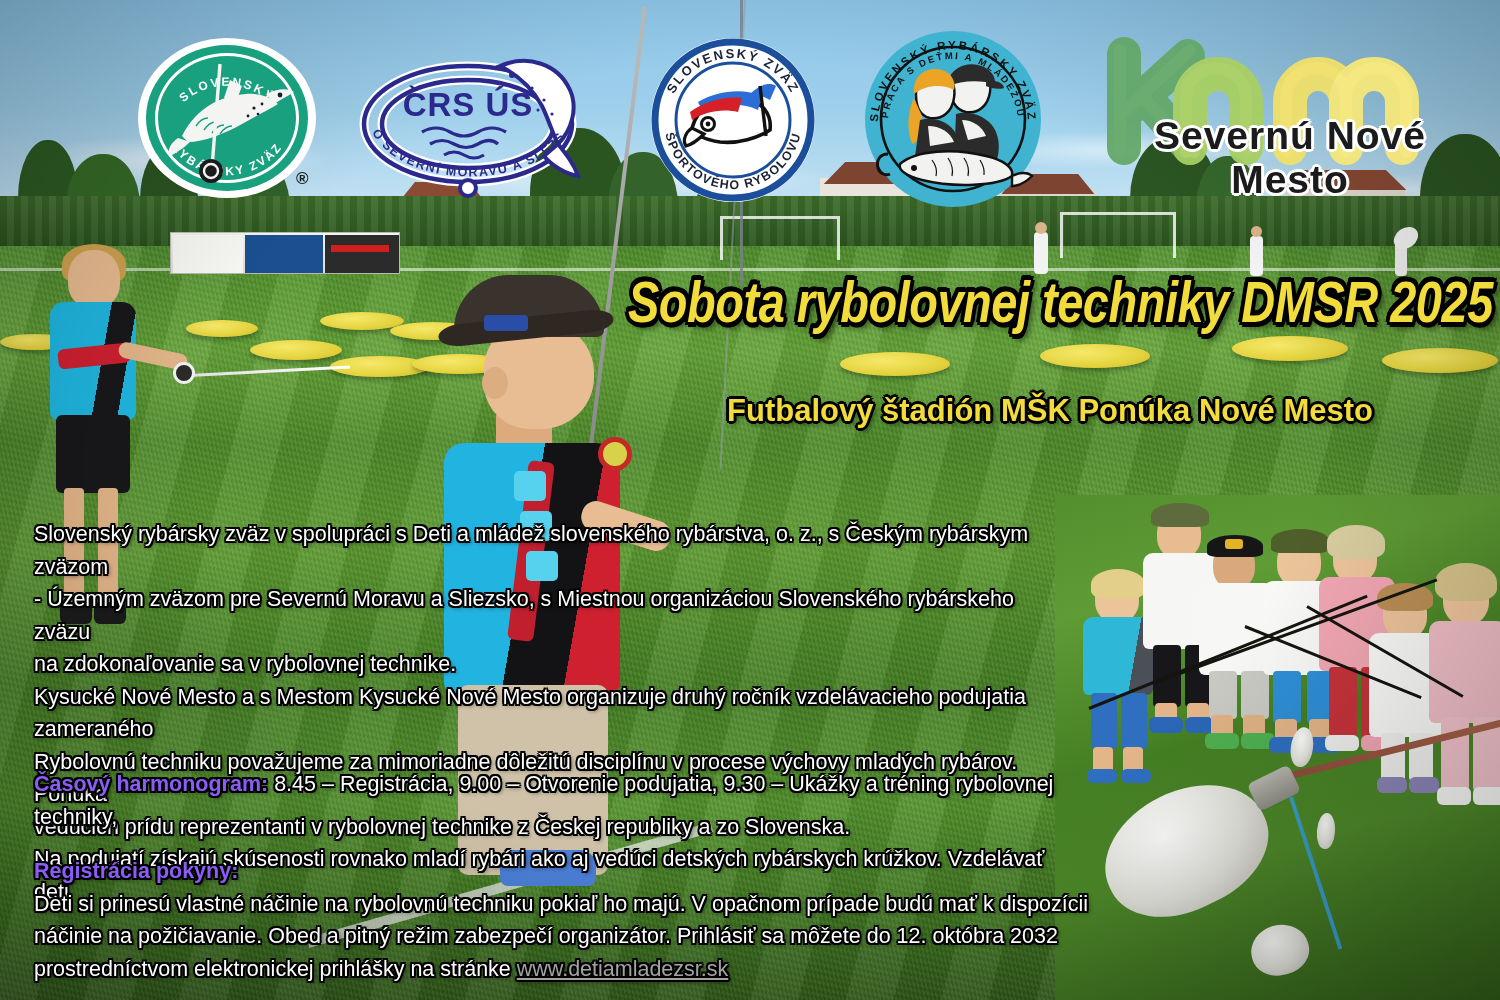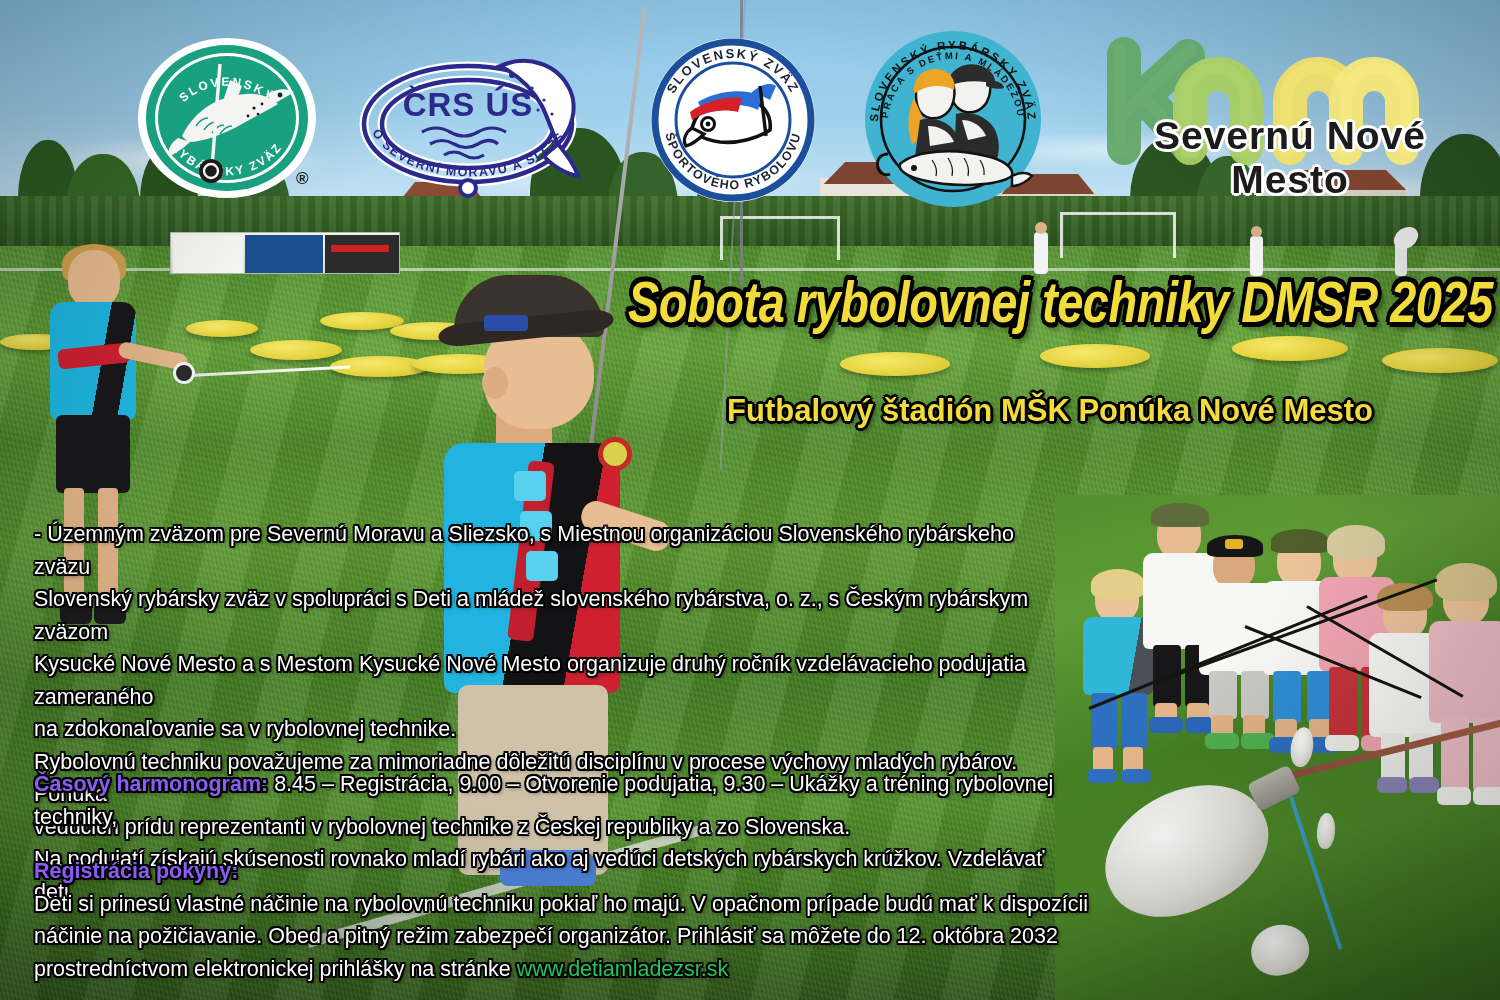--- a/index.html
+++ b/index.html
@@ -171,21 +171,21 @@
     position:absolute; left:34px; top:518px; width:1040px;
     color:#ffffff; font-size:21.5px; line-height:32.5px; font-weight:400;
     text-shadow:
       -1.6px -1.6px 0 #000, 1.6px -1.6px 0 #000, -1.6px 1.6px 0 #000, 1.6px 1.6px 0 #000,
       -2px 0 0 #000, 2px 0 0 #000, 0 -2px 0 #000, 0 2px 0 #000,
       2px 2px 4px rgba(0,0,0,.75);
   }
   .body p{ margin:0; }
 
   .hl{ color:#8b5cf6; font-weight:700; }
-  .url{ color:#22c55e; }
+  .url{ color:#a3a3a3;text-decoration:underline; }
 
   .sched{ position:absolute; left:34px; top:768px; width:1060px; }
   .org{ position:absolute; left:34px; top:855px; width:1060px; }
 </style>
 </head>
 <body>
 
 <div class="poster">
 
   <div class="bg">
@@ -543,24 +543,24 @@
     </div>
   </div>
 
   <div class="title">Sobota rybolovnej techniky DMSR 2025</div>
 
   <div class="subtitle">
     <div>Futbalový štadión MŠK Ponúka Nové Mesto</div>
   </div>
 
   <div class="body">
+    <p>Slovenský rybársky zväz v spolupráci s Deti a mládež slovenského rybárstva, o. z., s Českým rybárskym zväzom</p>
     <p> - Územným zväzom pre Severnú Moravu a Sliezsko, s Miestnou organizáciou Slovenského rybárskeho zväzu</p>
-    <p>Slovenský rybársky zväz v spolupráci s Deti a mládež slovenského rybárstva, o. z., s Českým rybárskym zväzom</p>
+    <p>na zdokonaľovanie sa v rybolovnej technike.</p>
     <p>Kysucké Nové Mesto a s Mestom Kysucké Nové Mesto organizuje druhý ročník vzdelávacieho podujatia zameraného</p>
-    <p>na zdokonaľovanie sa v rybolovnej technike.</p>
     <p>Rybolovnú techniku považujeme za mimoriadne dôležitú disciplínu v procese výchovy mladých rybárov. Ponúka</p>
     <p>vedúcich prídu reprezentanti v rybolovnej technike z Českej republiky a zo Slovenska.</p>
     <p>Na podujatí získajú skúsenosti rovnako mladí rybári ako aj vedúci detských rybárskych krúžkov. Vzdelávať deti</p>
   </div>
 
   <div class="body sched">
     <p><span class="hl">Časový harmonogram:</span><span> 8.45 – Registrácia, 9.00 – Otvorenie podujatia, 9.30 – Ukážky a tréning rybolovnej techniky,</span></p>
   </div>
 
   <div class="body org">

